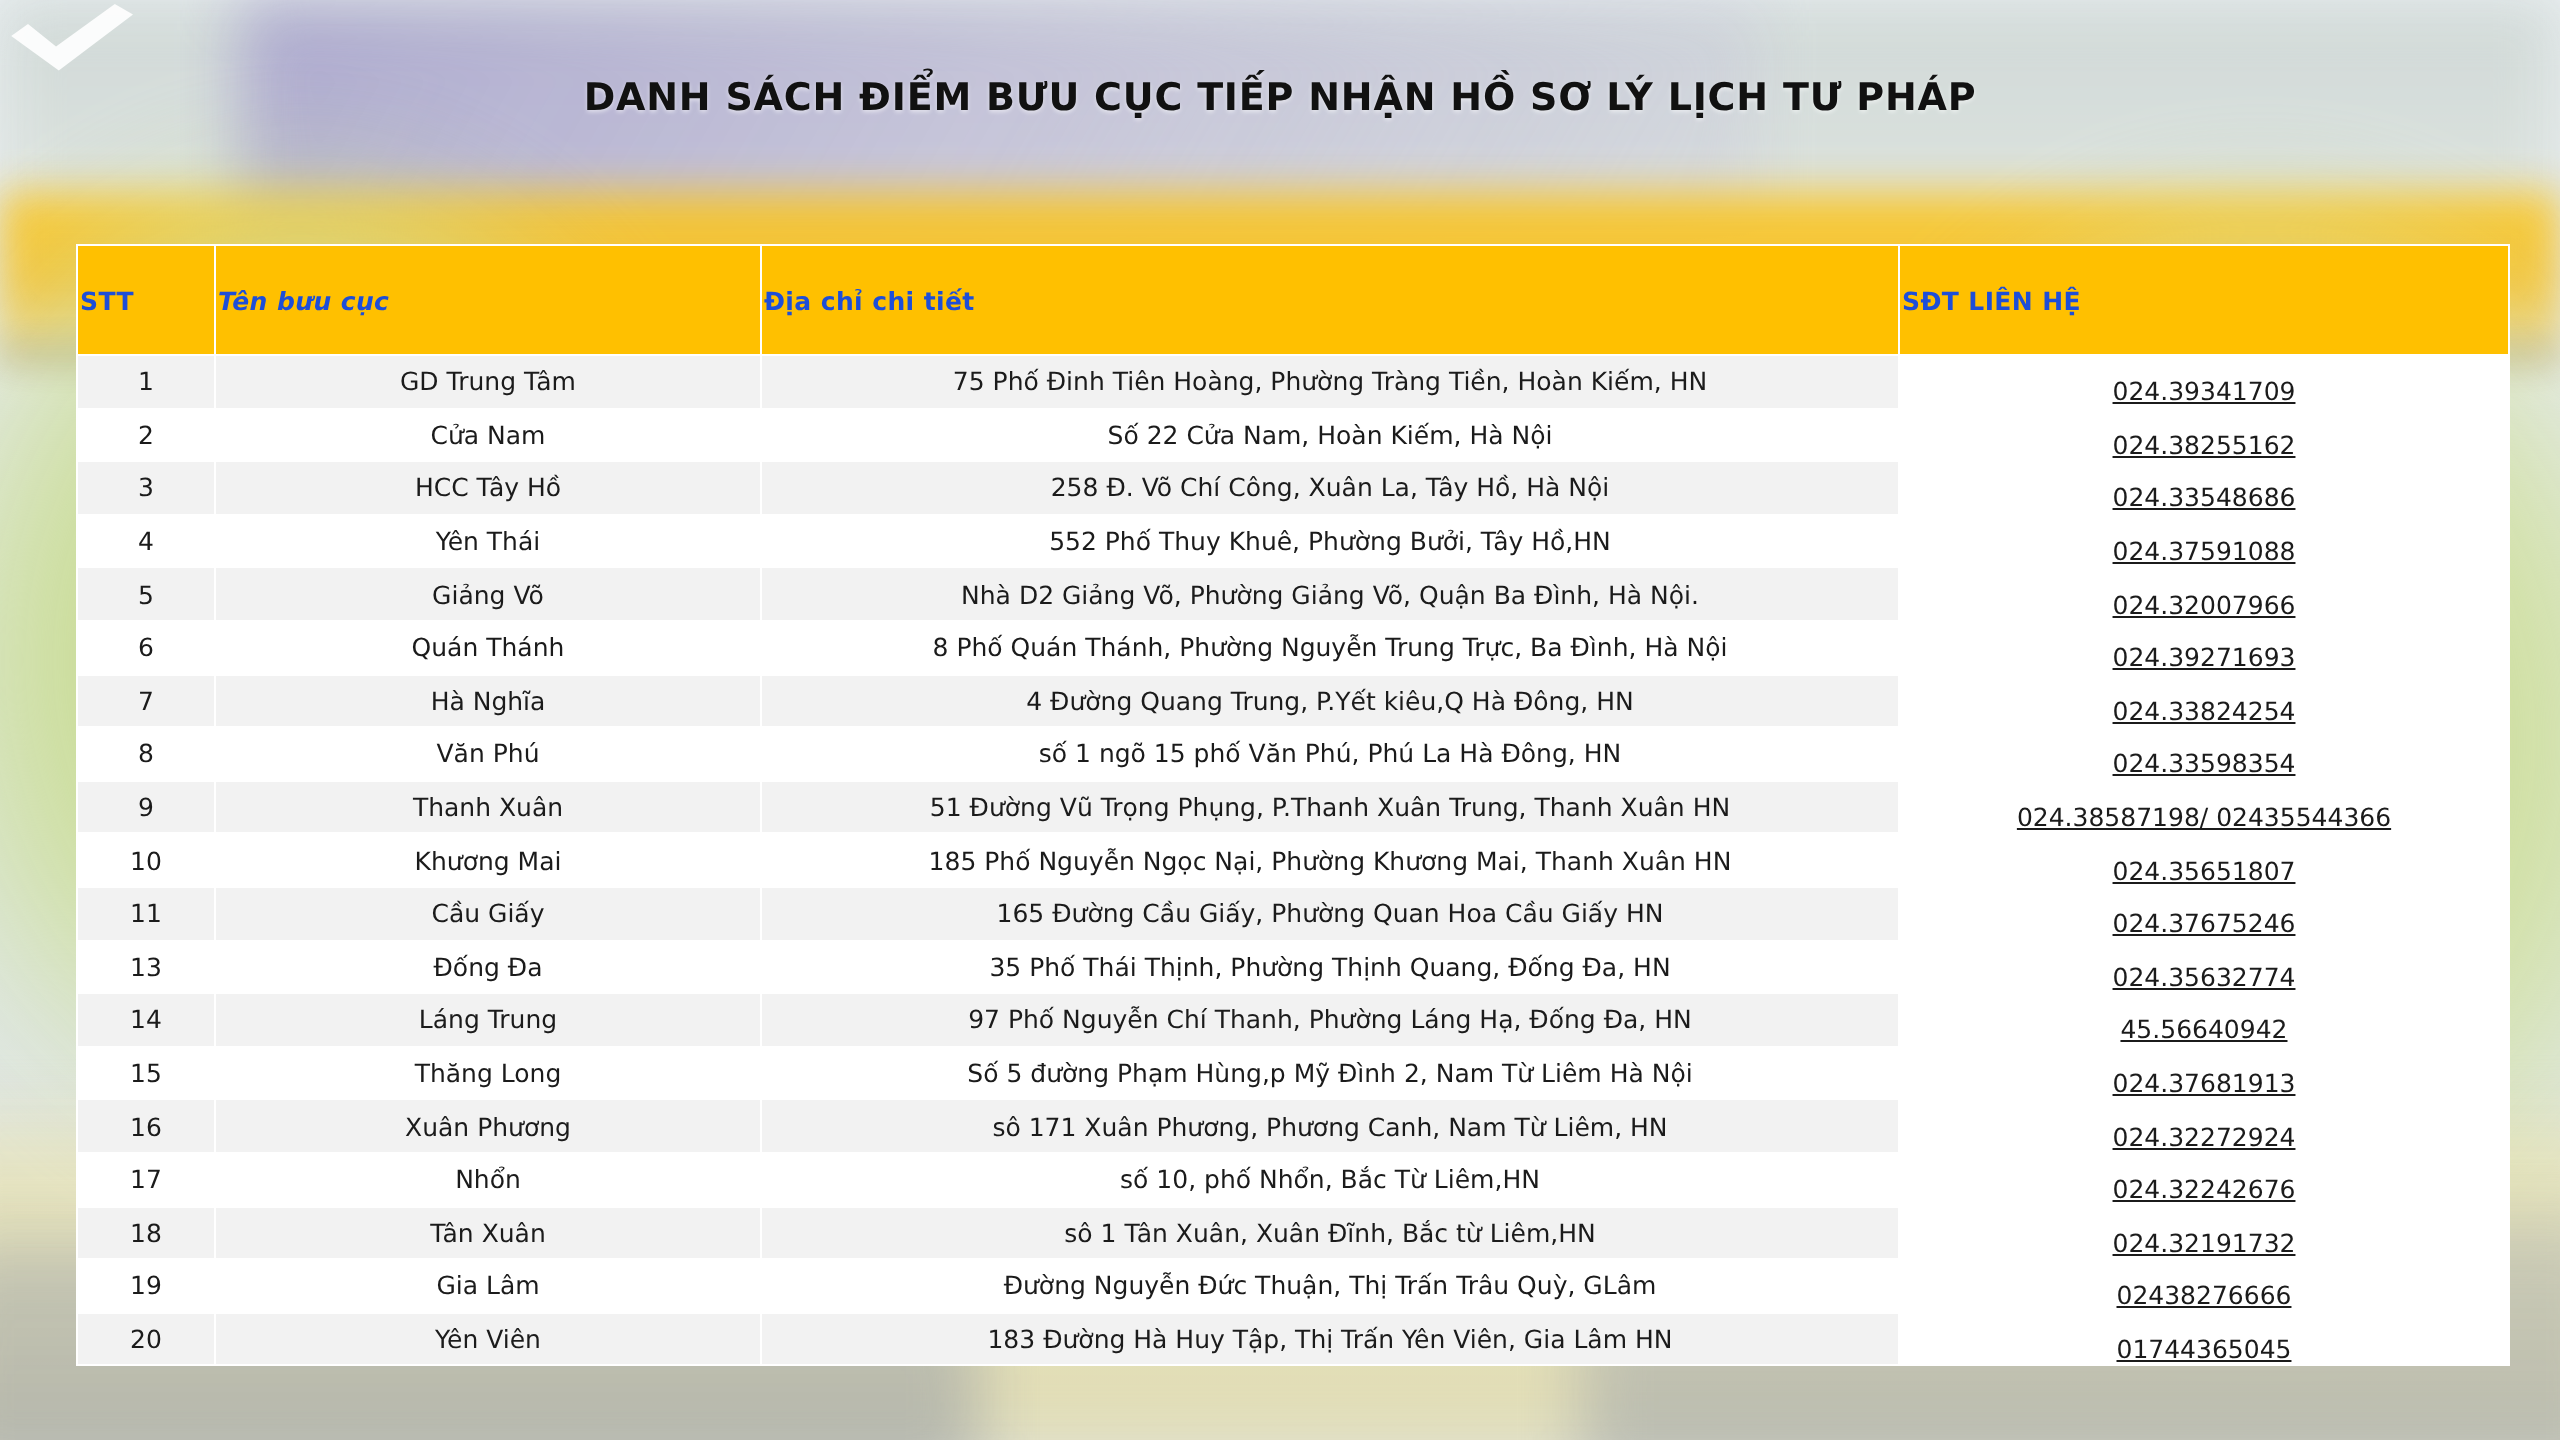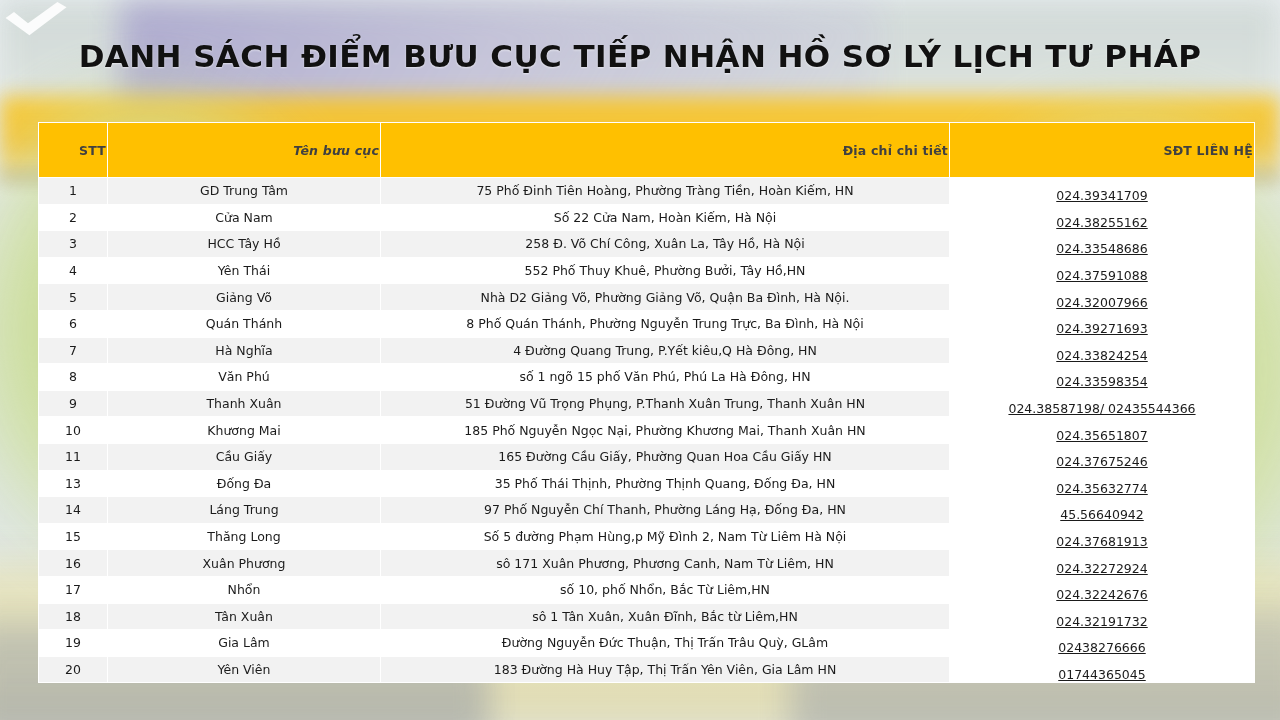--- a/index.html
+++ b/index.html
@@ -77,21 +77,21 @@
     filter: blur(8px);
   }
 
   
   .title {
     position: absolute;
     top: 38px;
     left: 0;
     width: 1280px;
     text-align: center;
-    font-size: 31px;
+    font-size: 19px;
     font-weight: bold;
     letter-spacing: 0.4px;
     color: #111111;
     text-shadow: 0 1px 2px rgba(255,255,255,0.55);
   }
 
   
   .table-wrap {
     position: absolute;
     left: 38px;
@@ -100,26 +100,26 @@
   }
   table.data {
     border-collapse: collapse;
     width: 1204px;
     table-layout: fixed;
     font-size: 12.5px;
     color: #1b1b1b;
   }
   table.data thead th {
     background: #FFC000;
-    color: #404040;
+    color: #1d4ed8;
     font-weight: bold;
     font-size: 12.5px;
     height: 52px;
     border: 1px solid #ffffff;
-    text-align: right;
+    text-align: left;
     vertical-align: middle;
     letter-spacing: 0.2px;
   }
   table.data tbody td {
     height: 25.6px;
     border: 1px solid #ffffff;
     text-align: center;
     vertical-align: middle;
     padding: 0 4px;
     background: #f2f2f2;

